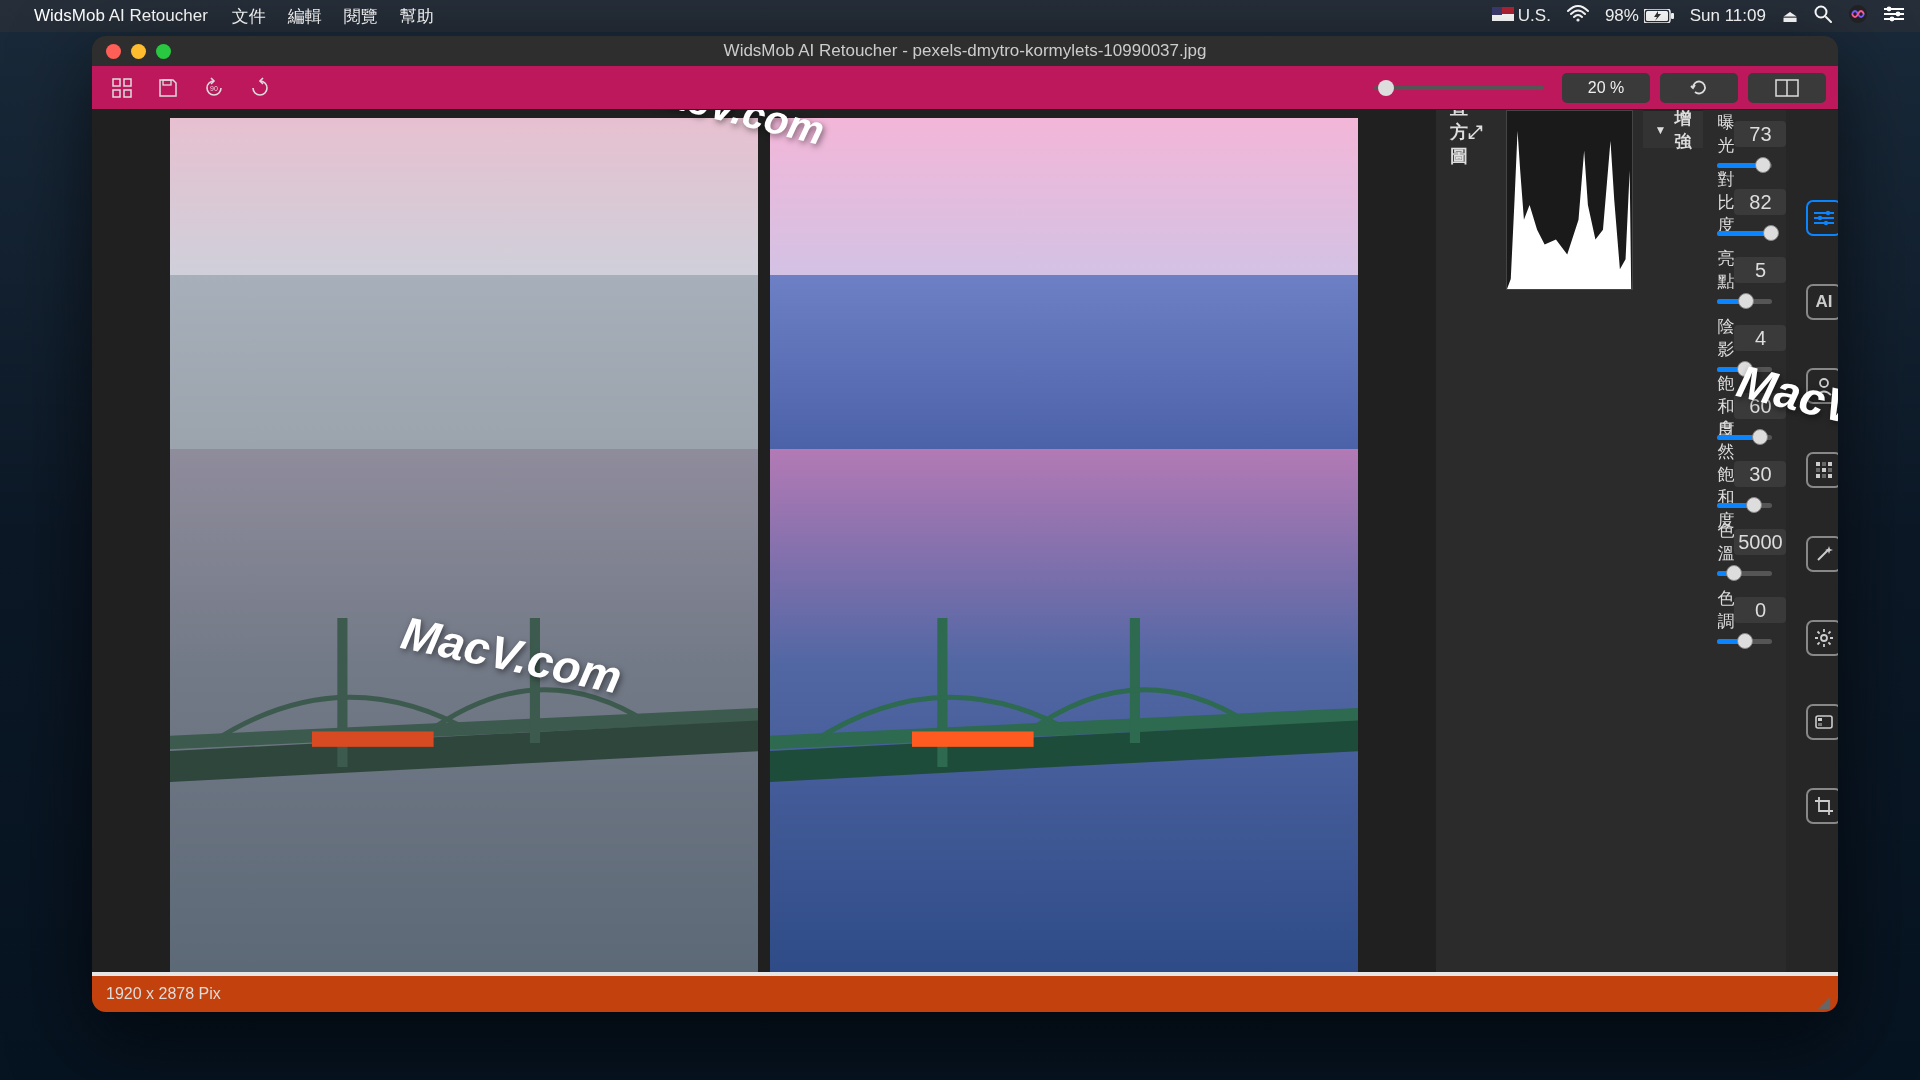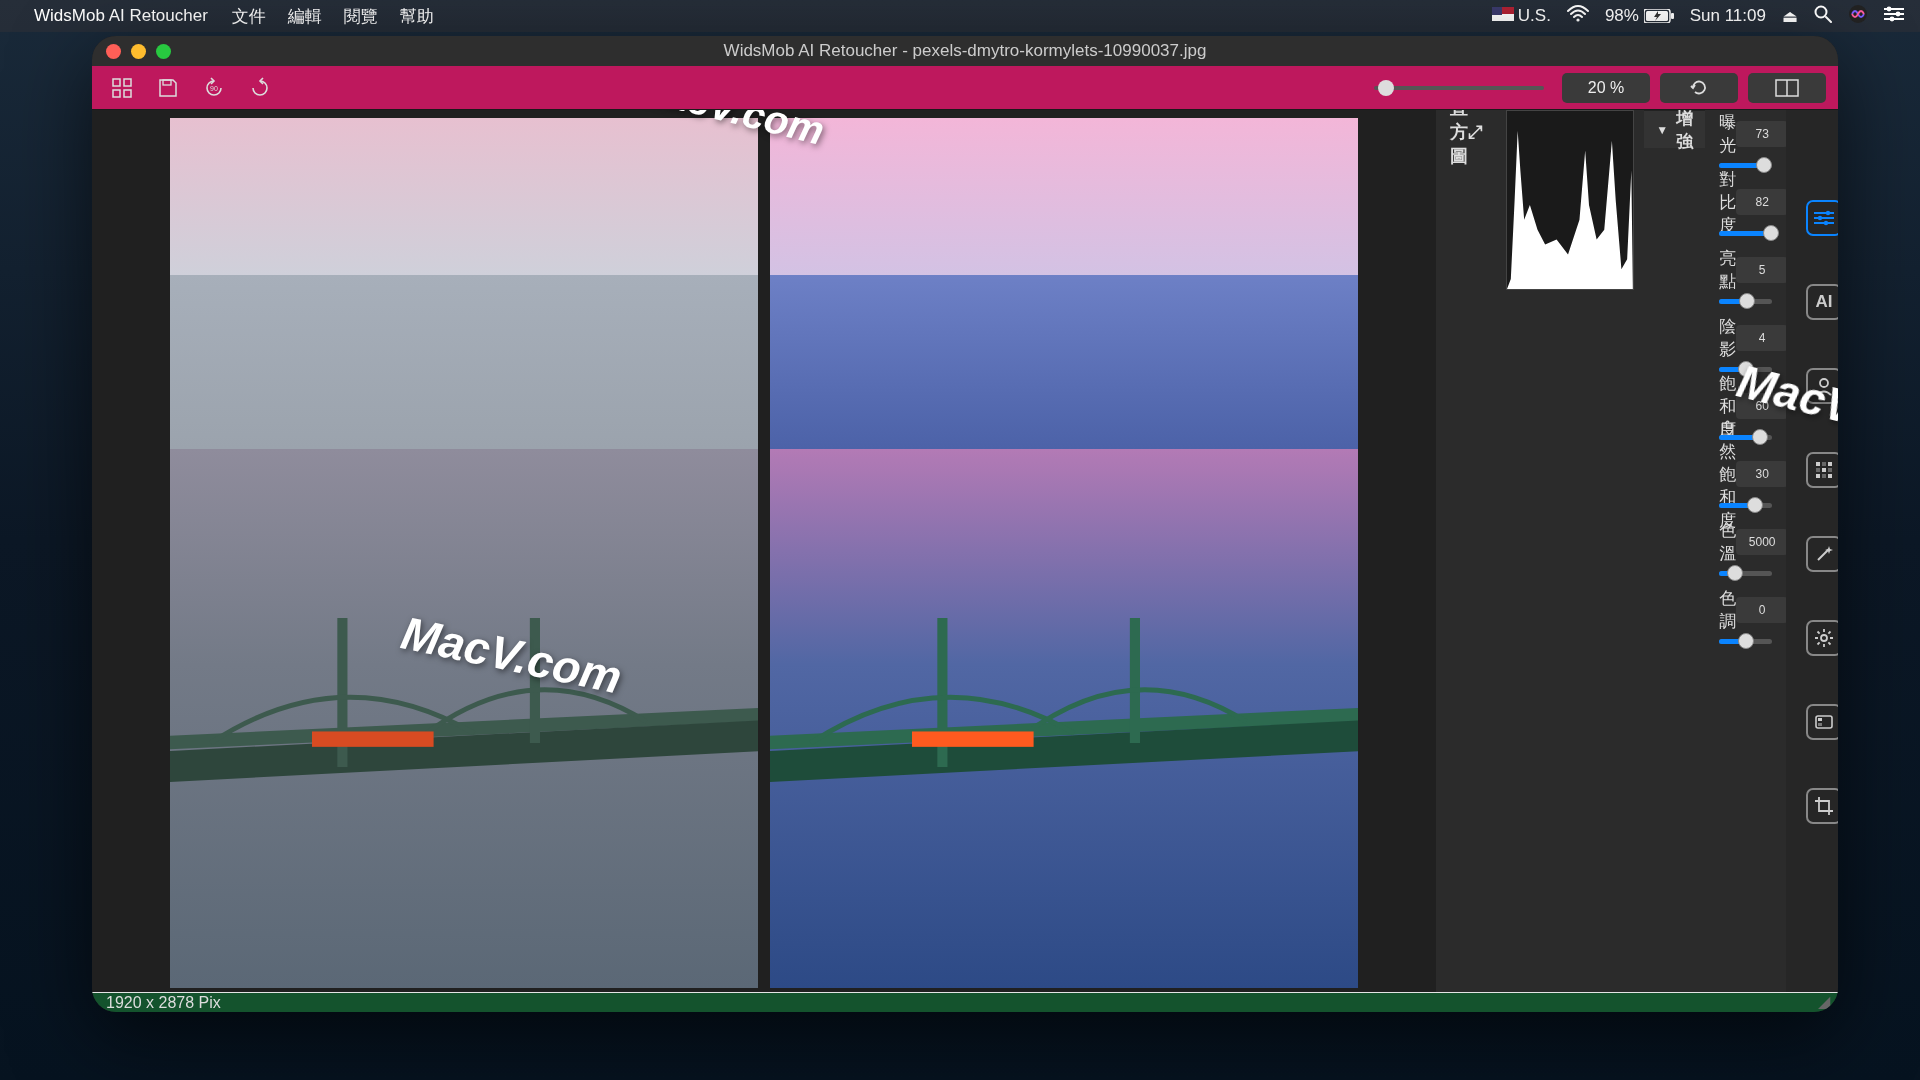--- a/index.html
+++ b/index.html
@@ -8,21 +8,21 @@
 
 .mac-menubar { height: 32px; background: rgba(50,50,55,0.5); display: flex; align-items: center; padding: 0 16px; color: #fff; font-size: 17px; font-weight: 500; }
 .mac-menubar .apple { margin-right: 18px; font-size: 20px; }
 .mac-menubar .appname { font-weight: 400; margin-right: 24px; }
 .mac-menubar .menu-item { margin-right: 22px; cursor: default; }
 .mac-menubar .right { margin-left: auto; display: flex; align-items: center; gap: 16px; font-size: 17px; }
 .mac-menubar .flag { width:22px; height:14px; background: linear-gradient(#b22234, #b22234 50%, #fff 50%); position: relative; display:inline-block; margin-right:4px; }
 .mac-menubar .flag::before{content:'';position:absolute;top:0;left:0;width:10px;height:8px;background:#3c3b6e;}
 
 
-.app-window { position: absolute; top: 36px; left: 92px; width: 1746px; height: 976px; background: #212121; border-radius: 24px; overflow: hidden; box-shadow: 0 25px 80px rgba(0,0,0,0.6); display: flex; flex-direction: column; }
+.app-window { position: absolute; top: 36px; left: 92px; width: 1746px; height: 976px; background: #212121; border-radius: 14px; overflow: hidden; box-shadow: 0 25px 80px rgba(0,0,0,0.6); display: flex; flex-direction: column; }
 .titlebar { height: 30px; background: #2e2e2e; display: flex; align-items: center; padding: 0 14px; position: relative; }
 .traffic { display: flex; gap: 10px; }
 .traffic span { width: 15px; height: 15px; border-radius: 50%; display: block; }
 .traffic .close { background: #ff5f57; }
 .traffic .min { background: #febc2e; }
 .traffic .max { background: #28c840; }
 .titlebar .title { position: absolute; left: 50%; transform: translateX(-50%); color: #ccc; font-size: 17px; }
 
 .toolbar { height: 44px; background: #be185d; display: flex; align-items: center; padding: 0 12px; gap: 10px; border-bottom: 1px solid #1a1a1a; }
 .tool-btn { width: 36px; height: 32px; display: flex; align-items: center; justify-content: center; color: #ddd; font-size: 18px; cursor: pointer; border-radius: 4px; }
@@ -44,33 +44,33 @@
 .pane-right .img-sky { background:linear-gradient(#f3b6d8,#d3c2e4); }
 .pane-right .img-city { background:linear-gradient(#6d80c6,#4c62a8); }
 .pane-right .img-water { background:linear-gradient(#b37ab5 0%,#5167a4 40%,#2d4a86 100%); }
 .bridge { position:absolute; bottom:120px; left:-10px; right:-10px; height:250px; }
 .bridge svg{width:100%;height:100%;}
 .watermark { position:absolute; color:#fff; font-style:italic; font-weight:700; font-size:46px; text-shadow:2px 2px 6px rgba(0,0,0,0.5); transform:rotate(12deg); pointer-events:none; }
 .wm1 { left:230px; top:510px; }
 .wm2 { left:540px; top:-24px; font-size:40px; transform:rotate(14deg); }
 .wm3 { right:-120px; top:270px; font-size:46px; transform:rotate(14deg); }
 
-.status-bar { height:20px; background:#14532d; color:#ddd; font-size:16px; display:flex; align-items:center; padding:0 14px; border-top:1px solid #e5e5e5; }
+.status-bar { height:40px; background:#c2410c; color:#ddd; font-size:16px; display:flex; align-items:center; padding:0 14px; border-top:4px solid #e5e5e5; }
 
 
 .side-panel { width: 350px; background:#2b2b2b; display:flex; flex-direction:row; color:#ddd; }
 .histogram-head { height:44px; display:flex; align-items:center; padding:0 14px; font-size:18px; font-weight:600; }
 .histogram-head .expand { margin-left:auto; font-size:18px; cursor:pointer; }
 .histogram { height:180px; margin:0 10px 6px 10px; background:#1a1a1a; border:1px solid #444; position:relative; overflow:hidden; }
 .section-head { height:38px; background:#333; display:flex; align-items:center; padding:0 12px; font-size:17px; font-weight:600; cursor:pointer; border-top:1px solid #222;}
 .section-head .tri { margin-right:8px; font-size:12px; }
 .controls { padding: 8px 14px 14px 14px; display:flex; flex-direction:column; gap:4px; overflow:auto; }
 .control-row { display:flex; align-items:center; height:32px; }
 .control-row .label { font-size:17px; }
-.control-row .value-box { margin-left:auto; min-width:52px; height:26px; background:#3a3a3a; border-radius:4px; display:flex; align-items:center; justify-content:center; font-size:12px; padding:0 18px; }
+.control-row .value-box { margin-left:auto; min-width:52px; height:26px; background:#3a3a3a; border-radius:4px; display:flex; align-items:center; justify-content:center; font-size:20px; padding:0 18px; }
 .slider { height:22px; display:flex; align-items:center; margin-bottom:6px; }
 .slider .track { flex:1; height:5px; background:#555; border-radius:3px; position:relative; }
 .slider .fill { position:absolute; left:0; top:0; bottom:0; background:#0a84ff; border-radius:3px; }
 .slider .knob { position:absolute; top:-6px; width:16px; height:16px; background:#ddd; border:1px solid #888; border-radius:50%; transform:translateX(-50%); }
 
 
 .tool-strip { width:52px; background:#262626; display:flex; flex-direction:column; align-items:center; padding-top:90px; gap:48px; }
 .strip-btn { width:36px; height:36px; border:2px solid #888; border-radius:7px; display:flex; align-items:center; justify-content:center; color:#ccc; font-size:17px; cursor:pointer;margin-left:24px; }
 .strip-btn.active { border-color:#0a84ff; color:#0a84ff; }
 

